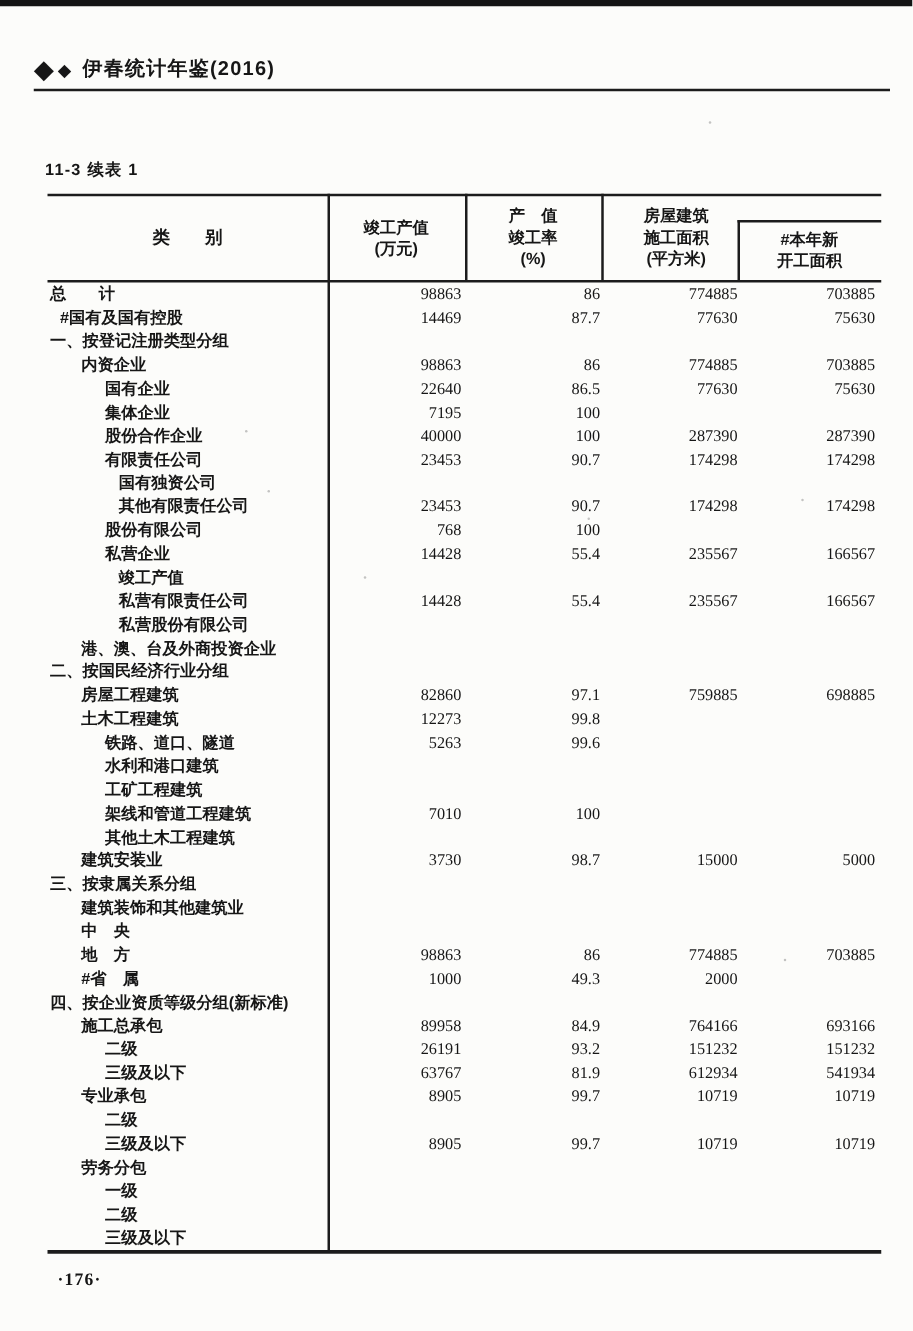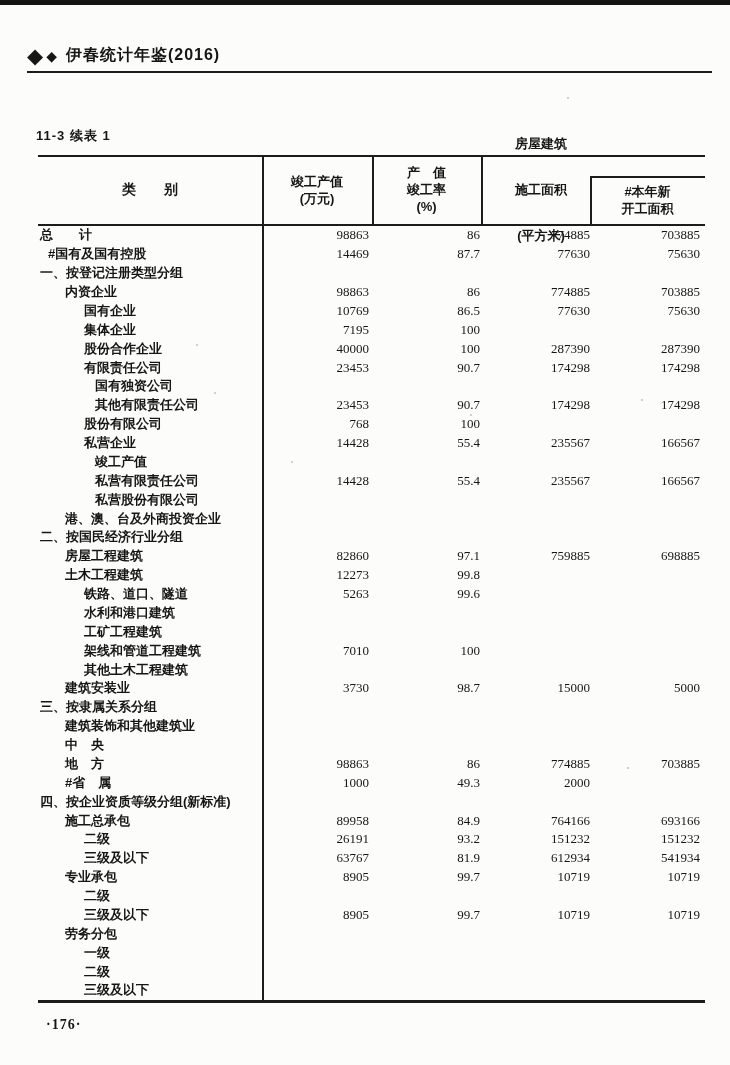--- a/index.html
+++ b/index.html
@@ -24,21 +24,21 @@
   .vl2{left:334px;top:0;width:1.5px;height:69px;}
   .vl3{left:443px;top:0;width:1.5px;height:69px;}
   .vl4{left:552px;top:21px;width:1.5px;height:48px;}
   .b4top{left:552px;top:21px;width:115px;height:1.5px;}
 
   .hcell{position:absolute;display:flex;flex-direction:column;align-items:center;justify-content:center;
          font-size:13px;font-weight:700;line-height:17px;}
   .hcat{left:0;top:0;width:224px;height:69px;font-size:14px;}
   .hc1{left:224px;top:0;width:110px;height:69px;}
   .hc2{left:334px;top:0;width:109px;height:69px;}
-  .hc3{left:443px;top:0;width:120px;height:69px;gap:29px;}
+  .hc3{left:443px;top:0;width:120px;height:69px;}
   .hc4{left:552px;top:21px;width:115px;height:48px;}
 
   .rows{position:absolute;left:0;top:71px;width:667px;height:774px;display:flex;flex-direction:column;}
   .row{flex:1;display:flex;align-items:center;}
   .lab{width:224px;box-sizing:border-box;font-size:13px;font-weight:700;white-space:nowrap;overflow:hidden;}
   .num{box-sizing:border-box;text-align:right;font-size:13px;font-weight:500;
        font-family:"Liberation Serif",serif;}
   .n1{width:110px;padding-right:3px;}
   .n2{width:109px;padding-right:1px;}
   .n3{width:109px;padding-right:0px;}
@@ -118,21 +118,21 @@
         </div>
         <div class="row">
           <div class="lab" style="padding-left: 27px;">内资企业</div>
           <div class="num n1">98863</div>
           <div class="num n2">86</div>
           <div class="num n3">774885</div>
           <div class="num n4">703885</div>
         </div>
         <div class="row">
           <div class="lab" style="padding-left: 46px;">国有企业</div>
-          <div class="num n1">10769</div>
+          <div class="num n1">22640</div>
           <div class="num n2">86.5</div>
           <div class="num n3">77630</div>
           <div class="num n4">75630</div>
         </div>
         <div class="row">
           <div class="lab" style="padding-left: 46px;">集体企业</div>
           <div class="num n1">7195</div>
           <div class="num n2">100</div>
           <div class="num n3"></div>
           <div class="num n4"></div>

